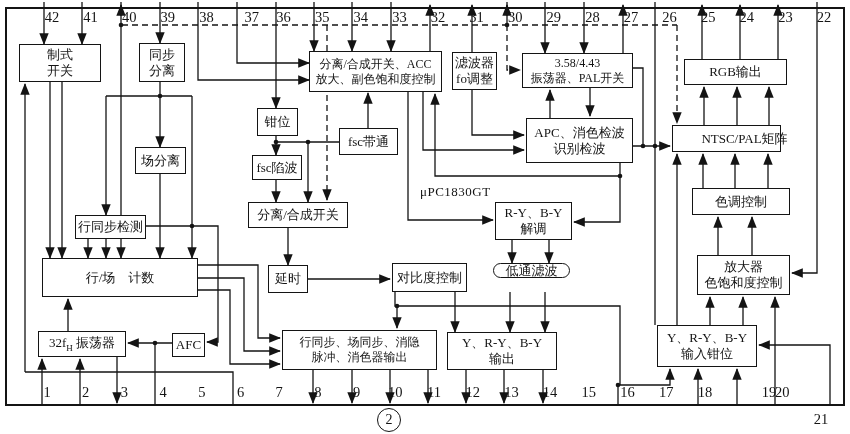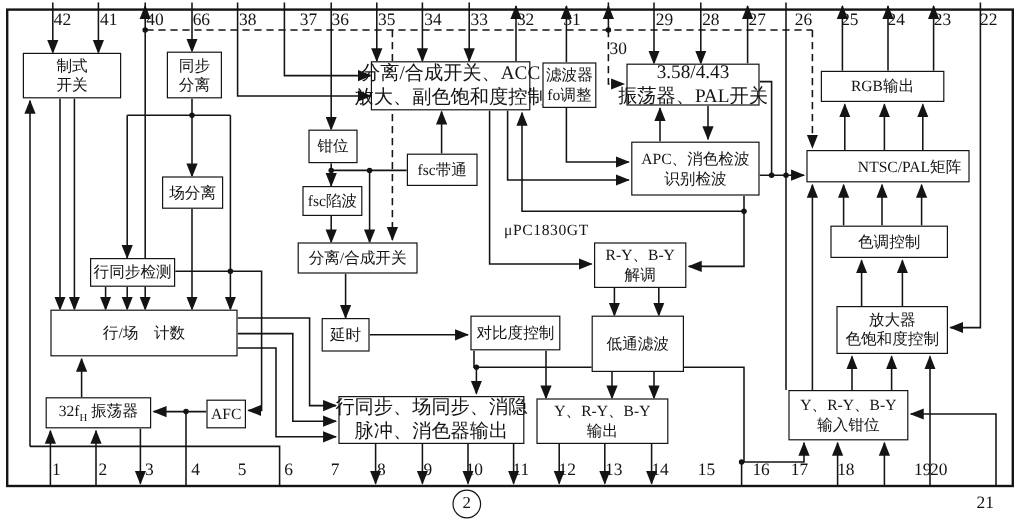--- a/index.html
+++ b/index.html
@@ -2,21 +2,21 @@
 <html><head>
 <meta charset="utf-8">
 <style>
   html,body{margin:0;padding:0;background:#fff;}
   .stage{position:relative;width:850px;height:434px;background:#ffffff;
          font-family:"Liberation Serif","DejaVu Serif",serif;color:#141414;overflow:hidden;}
   .wires{position:absolute;left:0;top:0;z-index:1;}
   .blk{position:absolute;z-index:2;border:1.7px solid #141414;background:#fff;
        display:flex;flex-direction:column;align-items:center;justify-content:center;
        text-align:center;line-height:1.22;font-size:13px;box-sizing:border-box;white-space:nowrap;}
-  .blk.s{font-size:16px;font-family:Liberation Serif, serif;}
+  .blk.s{font-size:12px;font-family:Liberation Serif, serif;}
   .pin{position:absolute;z-index:2;width:28px;text-align:center;font-size:14.5px;}
   .chip-label{position:absolute;z-index:2;font-size:13px;letter-spacing:.5px;}
   .fig-num{position:absolute;z-index:2;left:377px;top:408px;width:22px;height:22px;
            border:1.5px solid #141414;border-radius:50%;text-align:center;
            line-height:21px;font-size:14px;background:#fff;}
   sub{font-size:9px;}
 </style>
 </head>
 <body>
 
@@ -190,63 +190,63 @@
         <span>APC、消色检波</span>
         <span>识别检波</span>
       </div>
       <div class="blk" style="left: 495px; top: 202px; width: 77px; height: 38px;">
         <span>R-Y、B-Y</span>
         <span>解调</span>
       </div>
       <div class="blk" style="left: 392px; top: 263px; width: 75px; height: 29px;">
         <span>对比度控制</span>
       </div>
-      <div class="blk" style="left: 493px; top: 263px; width: 77px; height: 47px;">
+      <div class="blk" style="left: 493px; top: 263px; width: 77px; height: 15px; border-radius: 10px;">
         <span>低通滤波</span>
       </div>
       <div class="blk s" style="left: 282px; top: 330px; width: 155px; height: 40px;">
         <span>行同步、场同步、消隐</span>
         <span>脉冲、消色器输出</span>
       </div>
       <div class="blk" style="left: 447px; top: 332px; width: 110px; height: 38px;">
         <span>Y、R-Y、B-Y</span>
         <span>输出</span>
       </div>
       <div class="blk" style="left: 684px; top: 59px; width: 103px; height: 26px;">
         <span>RGB输出</span>
       </div>
-      <div class="blk" style="left: 672px; top: 125px; width: 136px; height: 27px; padding-left: 36px;">
+      <div class="blk" style="left: 672px; top: 125px; width: 109px; height: 27px; padding-left: 36px;">
         <span>NTSC/PAL矩阵</span>
       </div>
       <div class="blk" style="left: 692px; top: 188px; width: 98px; height: 27px;">
         <span>色调控制</span>
       </div>
       <div class="blk" style="left: 697px; top: 255px; width: 93px; height: 40px;">
         <span>放大器</span>
         <span>色饱和度控制</span>
       </div>
       <div class="blk" style="left: 657px; top: 325px; width: 100px; height: 42px;">
         <span>Y、R-Y、B-Y</span>
         <span>输入钳位</span>
       </div>
     </div>
   <div>
       <div class="pin" style="left: 38px; top: 9px;">42</div>
       <div class="pin" style="left: 76.6px; top: 9px;">41</div>
       <div class="pin" style="left: 115.2px; top: 9px;">40</div>
-      <div class="pin" style="left: 153.8px; top: 9px;">66</div>
+      <div class="pin" style="left: 153.8px; top: 9px;">39</div>
       <div class="pin" style="left: 192.4px; top: 9px;">38</div>
-      <div class="pin" style="left: 243px; top: 9px;">37</div>
+      <div class="pin" style="left: 231px; top: 9px; text-align: right;">37</div>
       <div class="pin" style="left: 269.6px; top: 9px;">36</div>
       <div class="pin" style="left: 308.2px; top: 9px;">35</div>
       <div class="pin" style="left: 346.8px; top: 9px;">34</div>
       <div class="pin" style="left: 385.4px; top: 9px;">33</div>
       <div class="pin" style="left: 424px; top: 9px;">32</div>
       <div class="pin" style="left: 462.6px; top: 9px;">31</div>
-      <div class="pin" style="left: 501.2px; top: 9px; margin-top: 24px;">30</div>
+      <div class="pin" style="left: 501.2px; top: 9px;">30</div>
       <div class="pin" style="left: 539.8px; top: 9px;">29</div>
       <div class="pin" style="left: 578.4px; top: 9px;">28</div>
       <div class="pin" style="left: 617px; top: 9px;">27</div>
       <div class="pin" style="left: 655.6px; top: 9px;">26</div>
       <div class="pin" style="left: 694.2px; top: 9px;">25</div>
       <div class="pin" style="left: 732.8px; top: 9px;">24</div>
       <div class="pin" style="left: 771.4px; top: 9px;">23</div>
       <div class="pin" style="left: 810px; top: 9px;">22</div>
       <div class="pin" style="left: 33px; top: 384px;">1</div>
       <div class="pin" style="left: 71.7px; top: 384px;">2</div>
@@ -256,21 +256,21 @@
       <div class="pin" style="left: 226.5px; top: 384px;">6</div>
       <div class="pin" style="left: 265.2px; top: 384px;">7</div>
       <div class="pin" style="left: 303.9px; top: 384px;">8</div>
       <div class="pin" style="left: 342.6px; top: 384px;">9</div>
       <div class="pin" style="left: 381.3px; top: 384px;">10</div>
       <div class="pin" style="left: 420px; top: 384px;">11</div>
       <div class="pin" style="left: 458.7px; top: 384px;">12</div>
       <div class="pin" style="left: 497.4px; top: 384px;">13</div>
       <div class="pin" style="left: 536.1px; top: 384px;">14</div>
       <div class="pin" style="left: 574.8px; top: 384px;">15</div>
-      <div class="pin" style="left: 613.5px; top: 384px; text-align: right;">16</div>
+      <div class="pin" style="left: 613.5px; top: 384px;">16</div>
       <div class="pin" style="left: 652.2px; top: 384px;">17</div>
       <div class="pin" style="left: 690.9px; top: 384px;">18</div>
       <div class="pin" style="left: 755px; top: 384px;">19</div>
       <div class="pin" style="left: 768.3px; top: 384px;">20</div>
       <div class="pin" style="left: 807px; top: 384px; margin-top: 27px;">21</div>
     </div>
   <div class="chip-label" style="left:420px;top:184px;">μPC1830GT</div>
   <div class="fig-num">2</div>
 </div>
 

